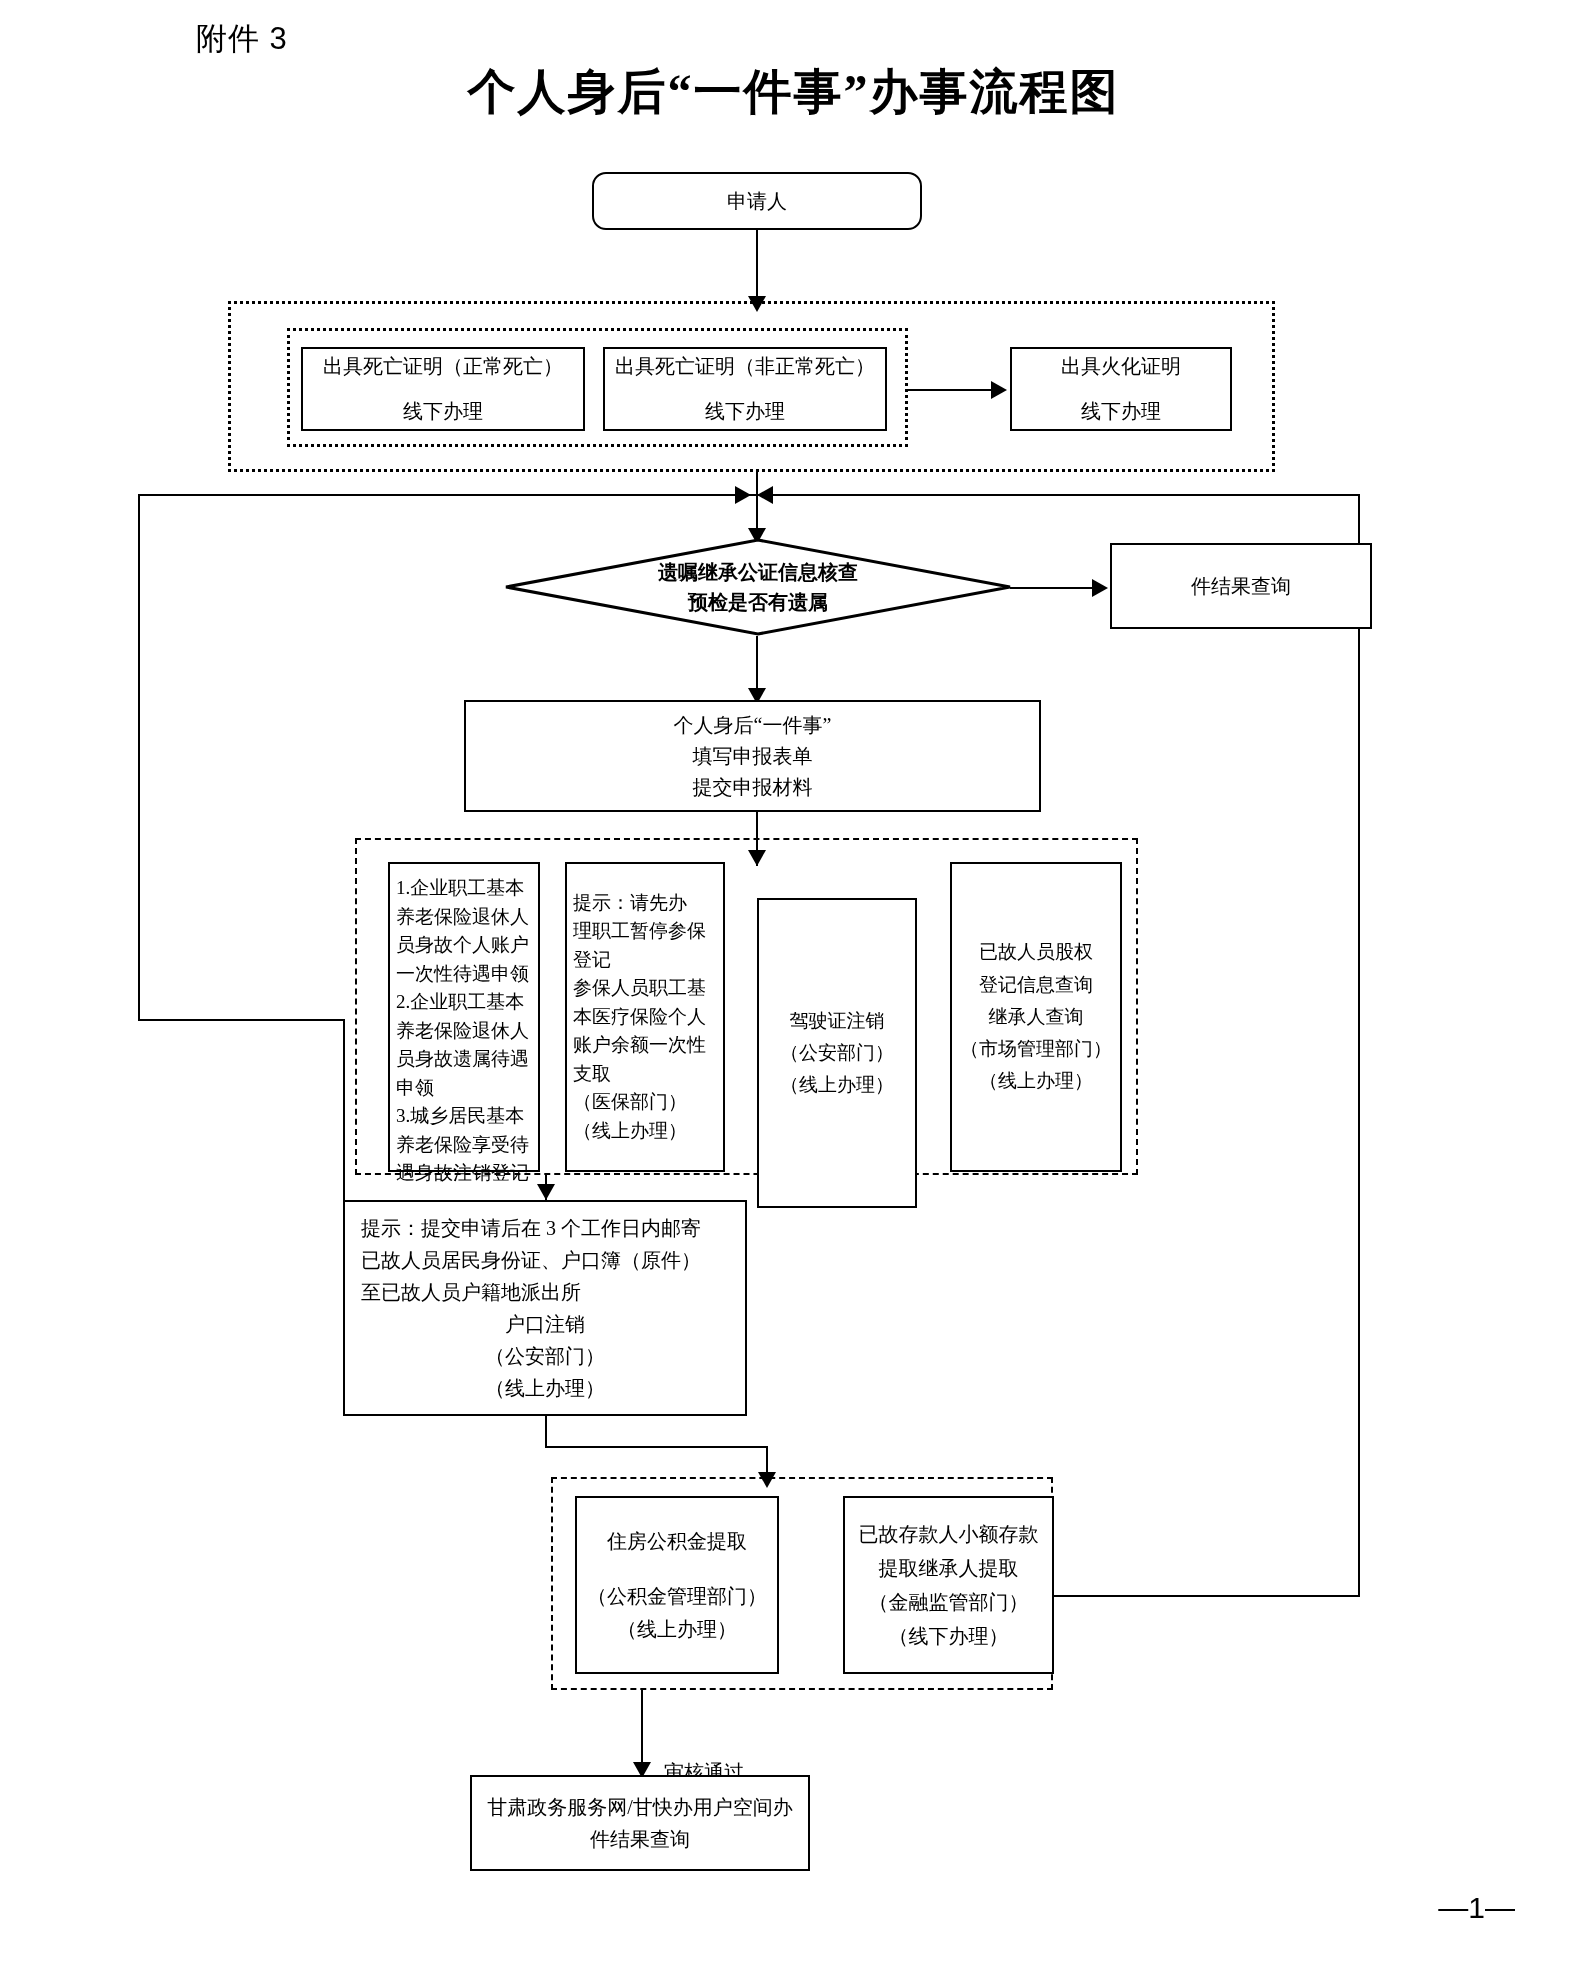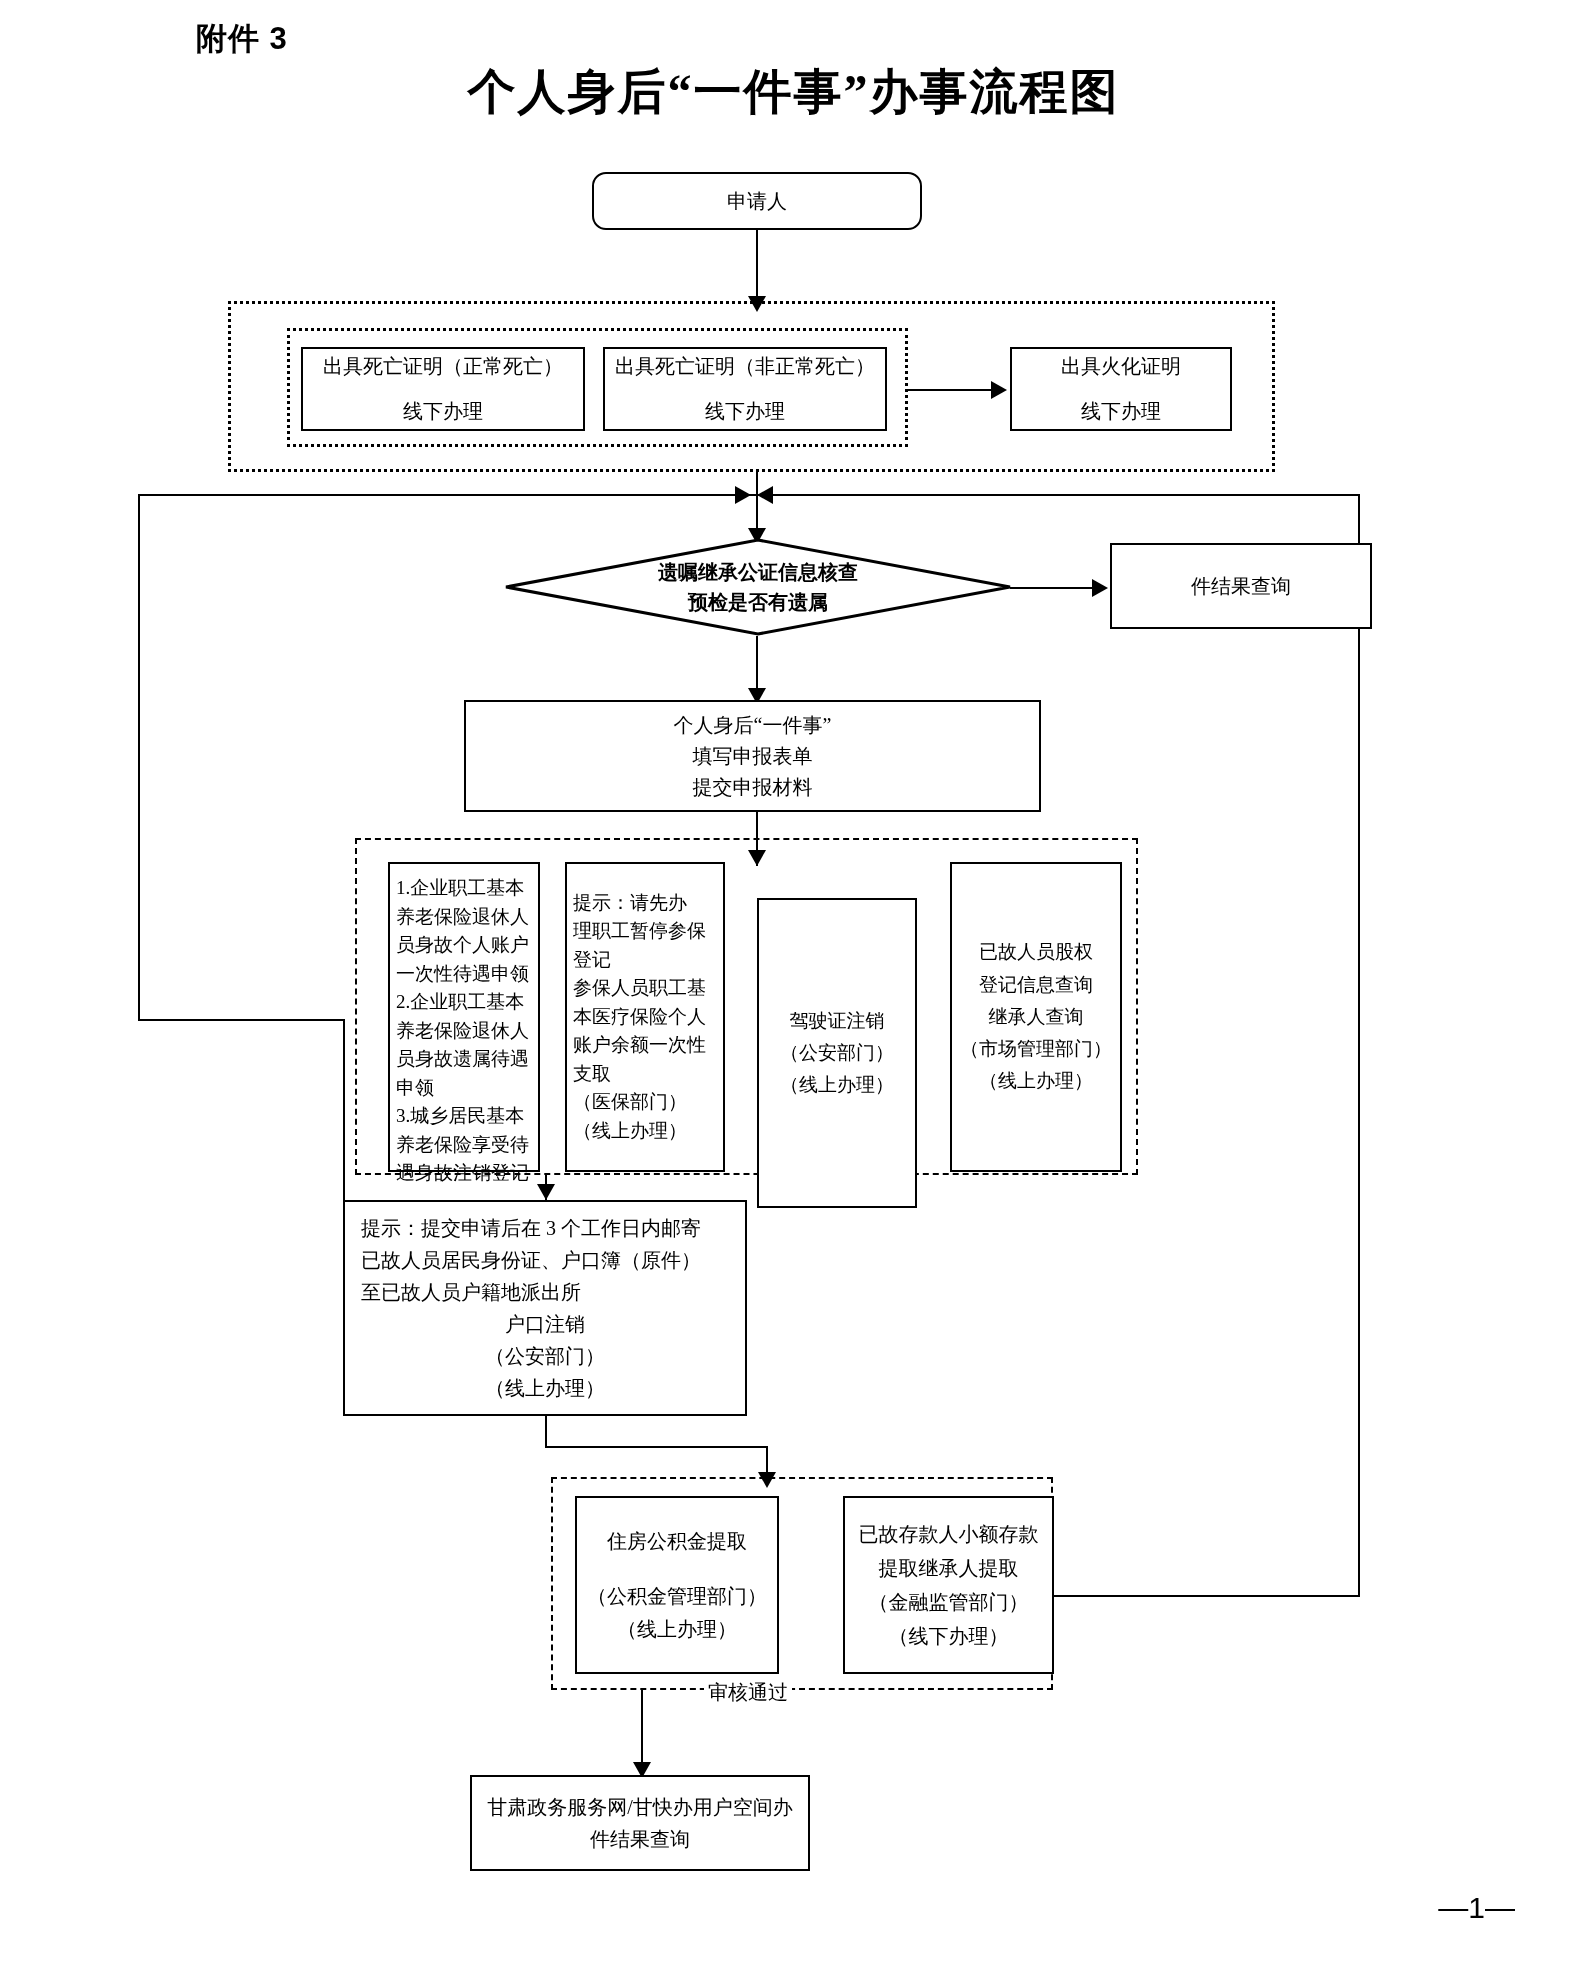--- a/index.html
+++ b/index.html
@@ -1,20 +1,20 @@
 <!DOCTYPE html>
 <html><head>
 <meta charset="utf-8">
 <title>个人身后"一件事"办事流程图</title>
 <style>
   html,body{margin:0;padding:0;background:#fff;}
   body{font-family:"Liberation Serif","DejaVu Serif",serif;color:#000;}
   #page{position:relative;width:1587px;height:1969px;background:#fff;overflow:hidden;}
 
-  .attach{position:absolute;left:196px;top:18px;font-size:31px;font-family:"Liberation Sans","DejaVu Sans",sans-serif;font-weight:bold;letter-spacing:1px;}
+  .attach{position:absolute;left:196px;top:18px;font-size:31px;font-family:"Liberation Sans","DejaVu Sans",sans-serif;font-weight:normal;letter-spacing:1px;}
   .title{position:absolute;left:0;top:60px;width:1587px;text-align:center;font-size:48px;font-weight:bold;font-family:"Liberation Serif","DejaVu Serif",serif;letter-spacing:2px;}
 
   
   .box{position:absolute;border:2px solid #000;background:#fff;box-sizing:border-box;
        display:flex;flex-direction:column;align-items:center;justify-content:center;
        font-size:20px;line-height:1.55;text-align:center;padding:4px 6px;}
   .box .ln{display:block;white-space:nowrap;}
   .box.wrap .ln{white-space:normal;}
 
   .rounded{border-radius:14px;}
@@ -198,21 +198,21 @@
 
   <div class="box" style="left:843px;top:1496px;width:211px;height:178px;font-size:20px;line-height:1.7;">
     <span class="ln">已故存款人小额存款</span>
     <span class="ln">提取继承人提取</span>
     <span class="ln">（金融监管部门）</span>
     <span class="ln">（线下办理）</span>
   </div>
 
   <div class="vline" style="left:641px;top:1690px;height:85px;"></div>
   <div class="arrow-down" style="left:633px;top:1762px;"></div>
-  <div class="edgelabel" style="left:660px;top:1679px;margin-left:44px;">审核通过</div>
+  <div class="edgelabel" style="left:660px;top:1759px;">审核通过</div>
 
   <div class="box wrap" style="left:470px;top:1775px;width:340px;height:96px;font-size:20px;line-height:1.6;">
     <span class="ln">甘肃政务服务网/甘快办用户空间办</span>
     <span class="ln">件结果查询</span>
   </div>
 
   <div class="pagenum">—1—</div>
 
 </div>
 

